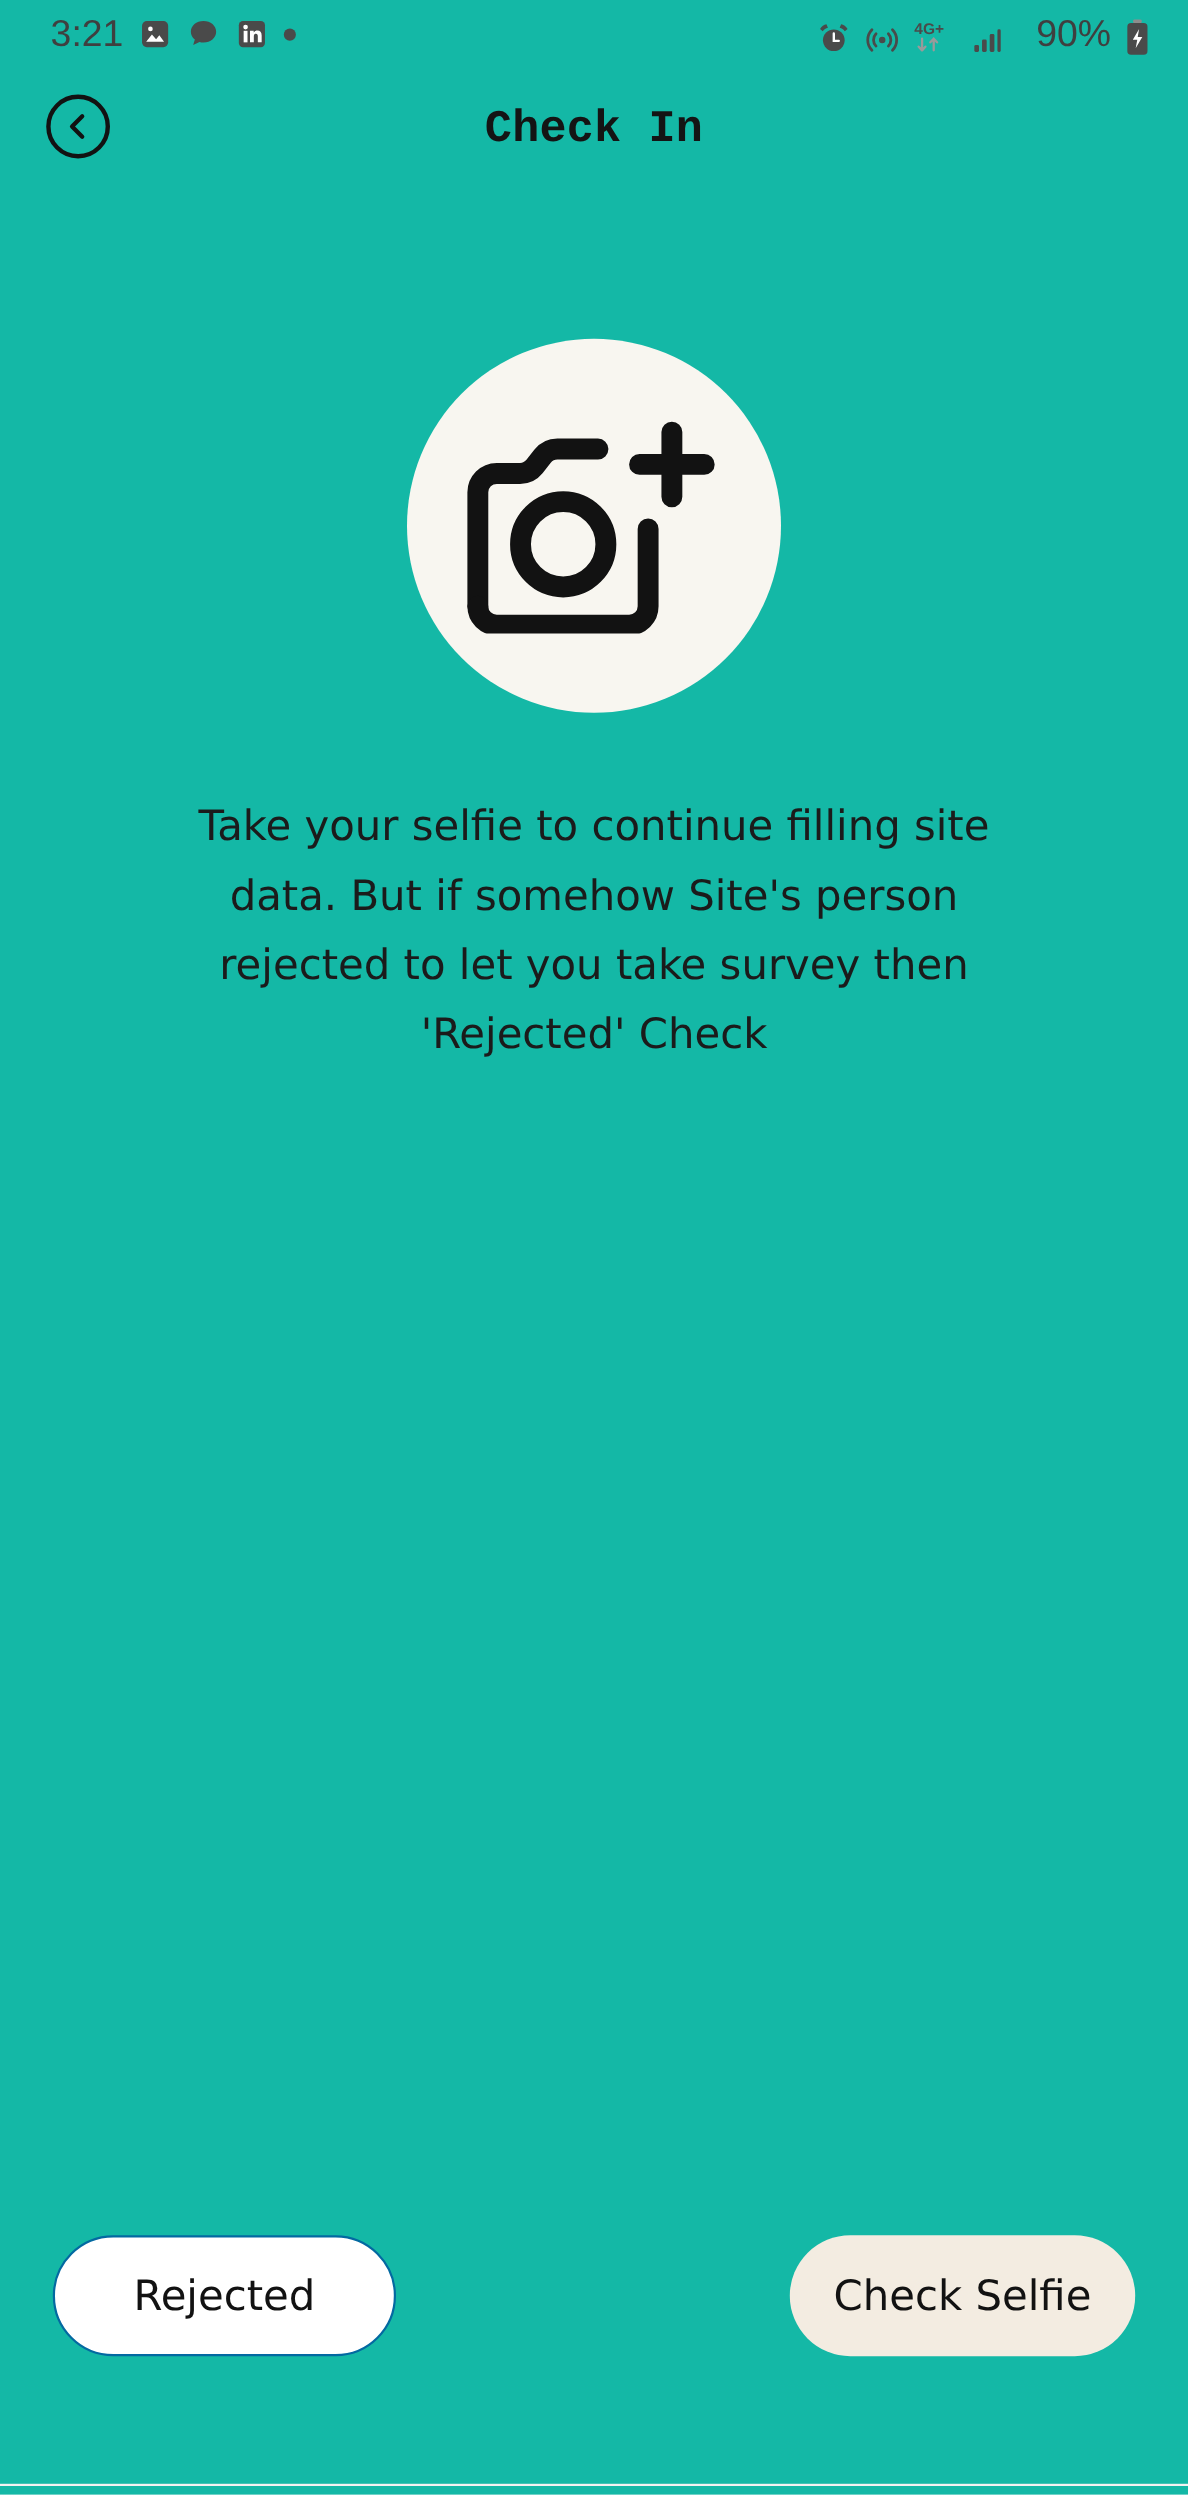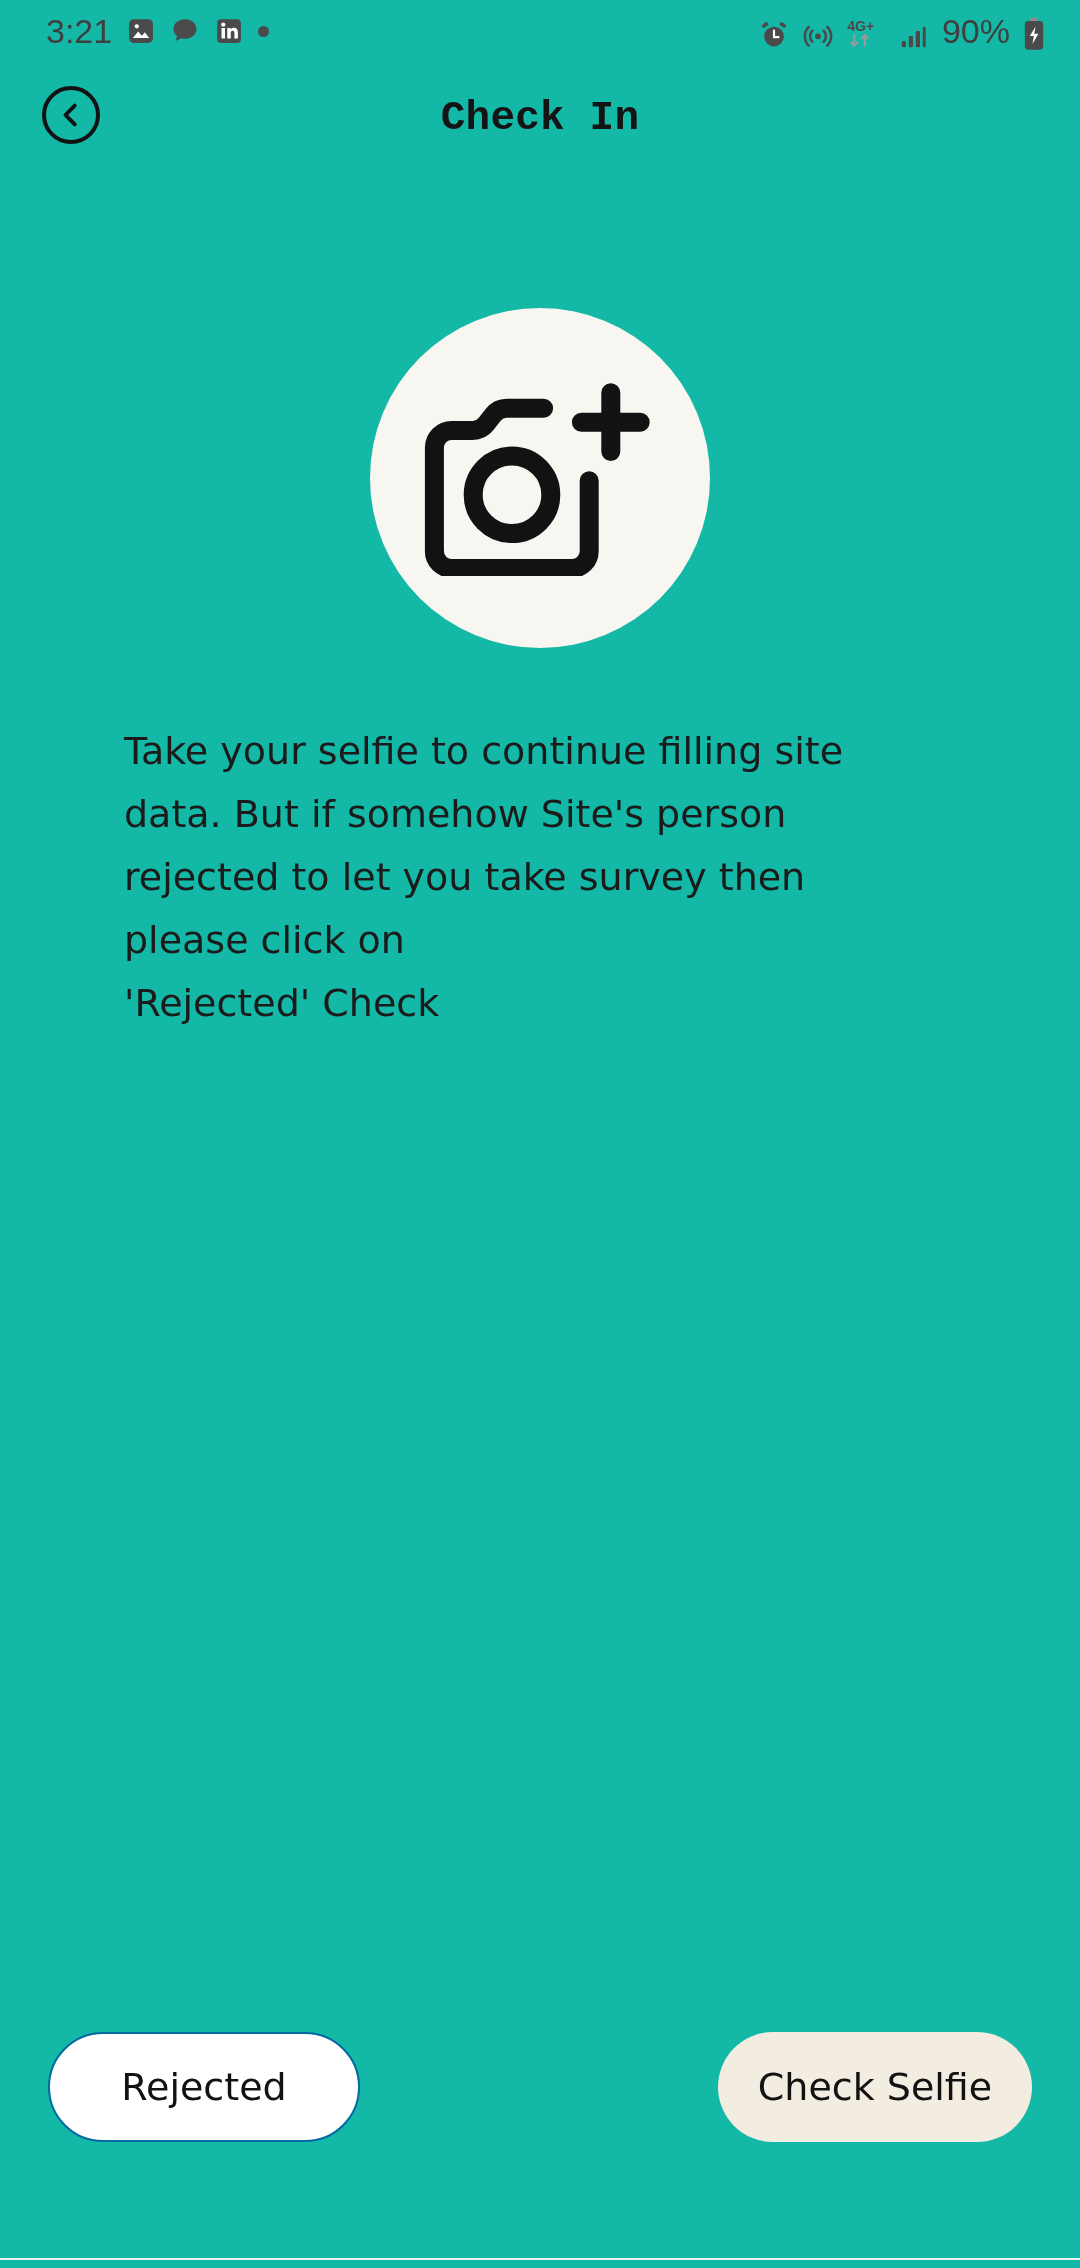--- a/index.html
+++ b/index.html
@@ -30,21 +30,21 @@
   .status-right { display:flex; align-items:flex-end; gap:12px; }
   .clock {
     font-size:34px;
     letter-spacing:0px;
     color:#3f3f3f;
     font-family:"Liberation Sans", sans-serif;
   }
   .battery-pct {
     font-size:34px;
     color:#3f3f3f;
-    margin-left:2px;
+    margin-left:18px;
   }
   .sicon { display:block; }
   .dot-icon {
     width:11px; height:11px; border-radius:50%;
     background:#4a4a4a; display:block;
   }
 
   
   .header {
     flex:0 0 112px;
@@ -87,20 +87,21 @@
     border-radius:50%;
     background:#F8F6F0;
     display:flex; align-items:center; justify-content:center;
   }
   .camera-icon { display:block; }
 
   .description {
     margin-top:72px;
     width:976px;
     padding:0 72px;
+    text-align:center;
     font-size:38px;
     line-height:63px;
     color:#1b1b1b;
     font-family:"DejaVu Sans", sans-serif;
     font-weight:400;
   }
   .description .line { display:block; white-space:nowrap; }
 
   
   .actions {
@@ -226,21 +227,20 @@
           <circle cx="44" cy="57.4" r="19.4"></circle>
           <path d="M93.4 6.4v29.4M78.7 21.1h29.4"></path>
         </g>
       </svg>
     </div>
 
     <div class="description">
       <span class="line">Take your selfie to continue filling site</span>
       <span class="line">data. But if somehow Site's person</span>
       <span class="line">rejected to let you take survey then</span>
-      <span class="line">please click on</span>
       <span class="line">'Rejected' Check</span>
     </div>
 
     <div class="actions">
       <div class="btn btn-secondary">
         <span>Rejected</span>
       </div>
       <div class="btn btn-primary">
         <span>Check Selfie</span>
       </div>

